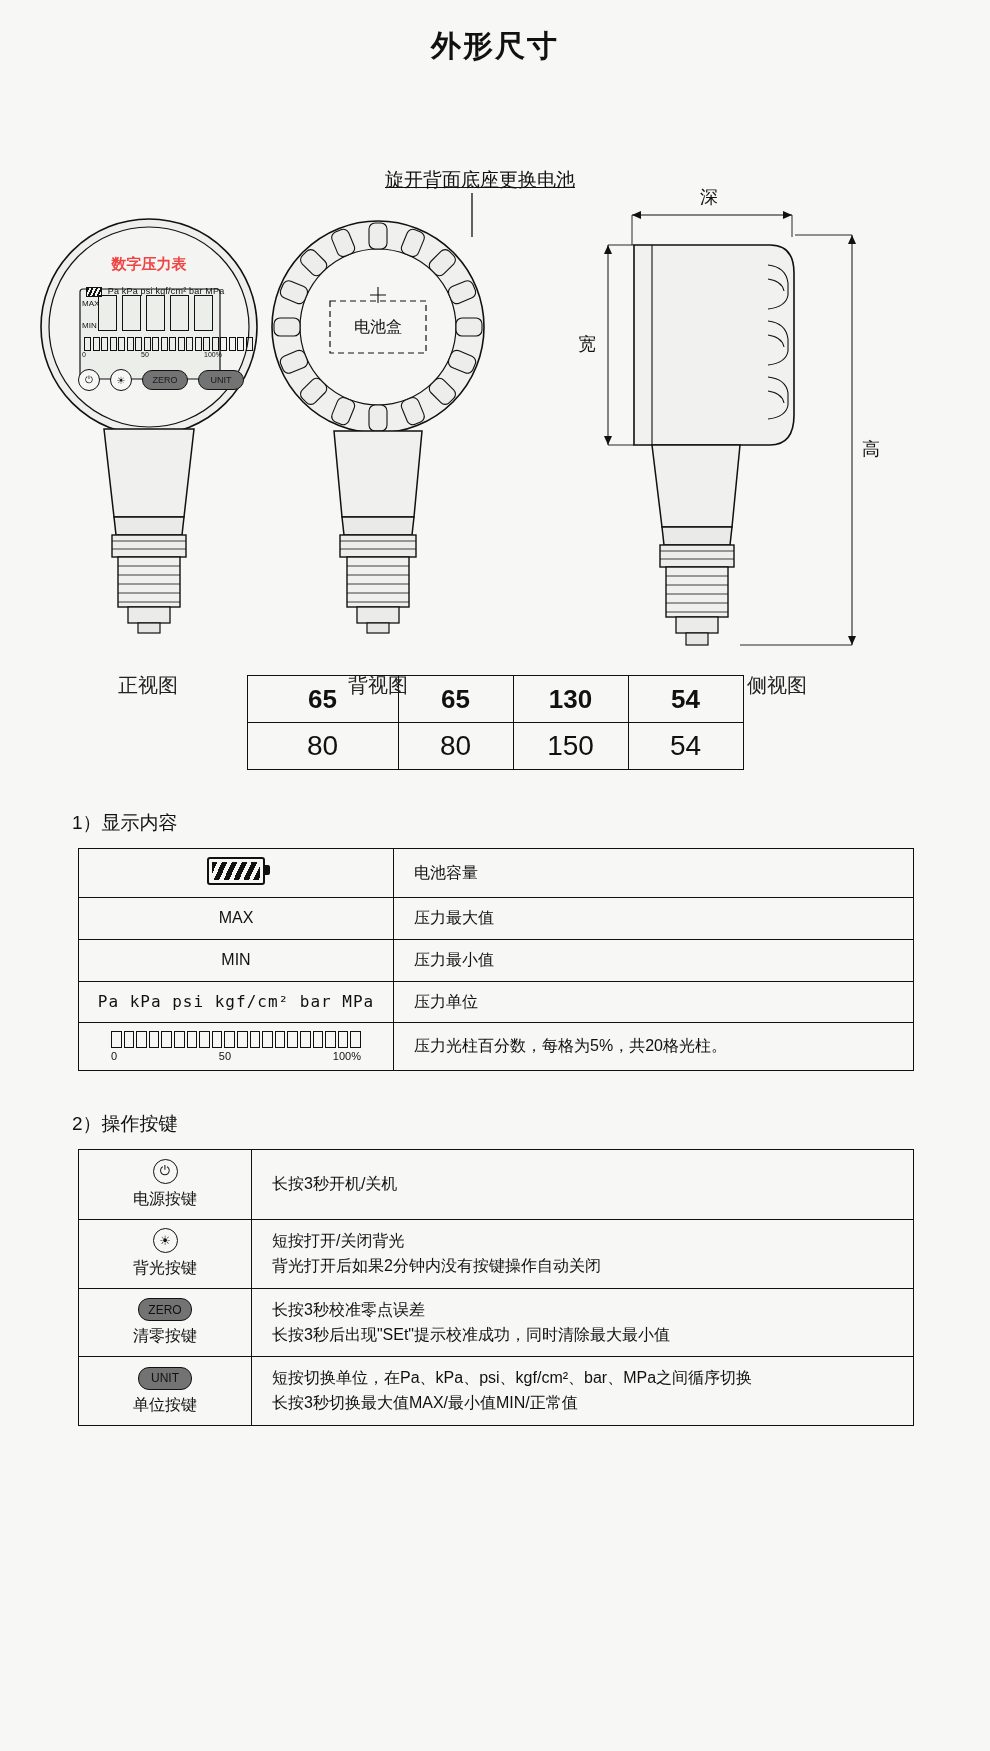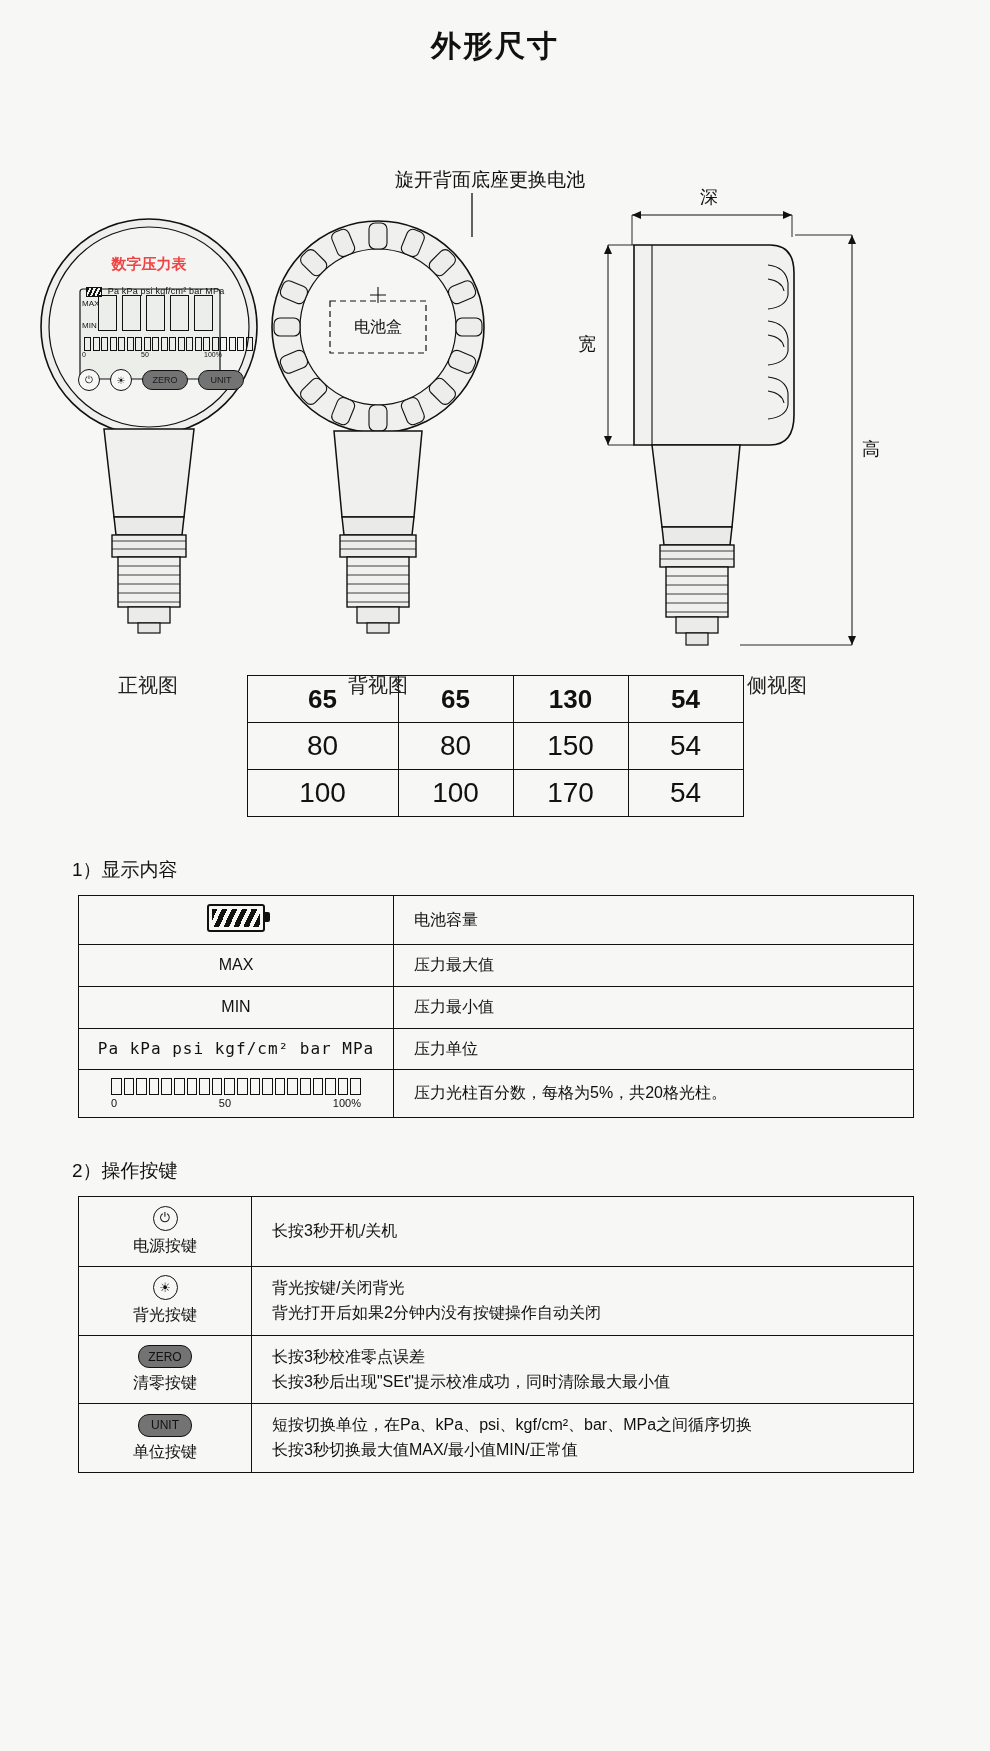--- a/index.html
+++ b/index.html
@@ -117,21 +117,21 @@
   .bars i{display:block;width:9px;height:15px;border:1.3px solid #111;}
   .barscale{display:flex;justify-content:space-between;font-size:11px;margin-top:2px;}
 </style>
 </head>
 <body>
 
 <div class="page-title">外形尺寸</div>
 
 <div class="drawings">
 
-  <div class="note-top" style="left:395px;top:100px;">旋开背面底座更换电池</div>
+  <div class="note-top" style="left:385px;top:100px;text-decoration:underline;">旋开背面底座更换电池</div>
   <svg class="sv" style="left:452px;top:126px;" width="40" height="46">
     <path d="M20 0 L20 44" stroke="#111" stroke-width="1.3" fill="none"></path>
   </svg>
 
   <svg class="sv" style="left:18px;top:150px;" width="260" height="460">
 
     <circle cx="131" cy="110" r="108" fill="#efefed" stroke="#111" stroke-width="1.6"></circle>
     <circle cx="131" cy="110" r="100" fill="#f4f4f2" stroke="#111" stroke-width="1.2"></circle>
 
     <rect x="62" y="72" width="140" height="90" rx="3" fill="#eceeea" stroke="#111" stroke-width="1.2"></rect>
@@ -291,26 +291,20 @@
       <td>65</td>
       <td>130</td>
       <td>54</td>
     </tr>
     <tr>
       <td class="first">80</td>
       <td>80</td>
       <td>150</td>
       <td>54</td>
     </tr>
-    <tr>
-      <td class="first">100</td>
-      <td>100</td>
-      <td>170</td>
-      <td>54</td>
-    </tr>
   </tbody>
     </table>
 </div>
 
 <div class="sec-title">1）显示内容</div>
 <table class="info">
   <tbody>
       <tr>
     <td class="c1">
       <span class="bat"><span class="fill"></span></span>
@@ -377,21 +371,21 @@
     <td class="c2">
       <div>长按3秒开机/关机</div>
     </td>
   </tr>
   <tr>
     <td class="c1 keycell" style="width:148px;">
       <span class="btn-round">☀</span>
       <span class="kname">背光按键</span>
     </td>
     <td class="c2">
-      <div>背光按键/关闭背光</div>
+      <div>短按打开/关闭背光</div>
       <div>背光打开后如果2分钟内没有按键操作自动关闭</div>
     </td>
   </tr>
   <tr>
     <td class="c1 keycell" style="width:148px;">
       <span class="btn-oval">ZERO</span>
       <span class="kname">清零按键</span>
     </td>
     <td class="c2">
       <div>长按3秒校准零点误差</div>

